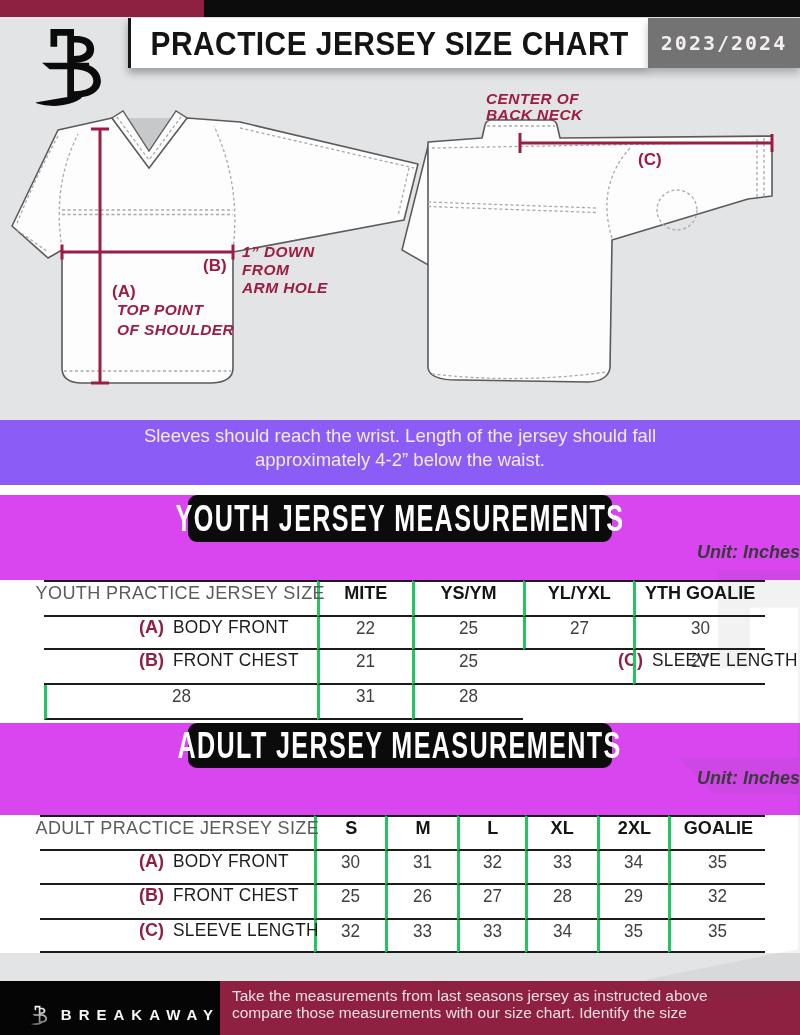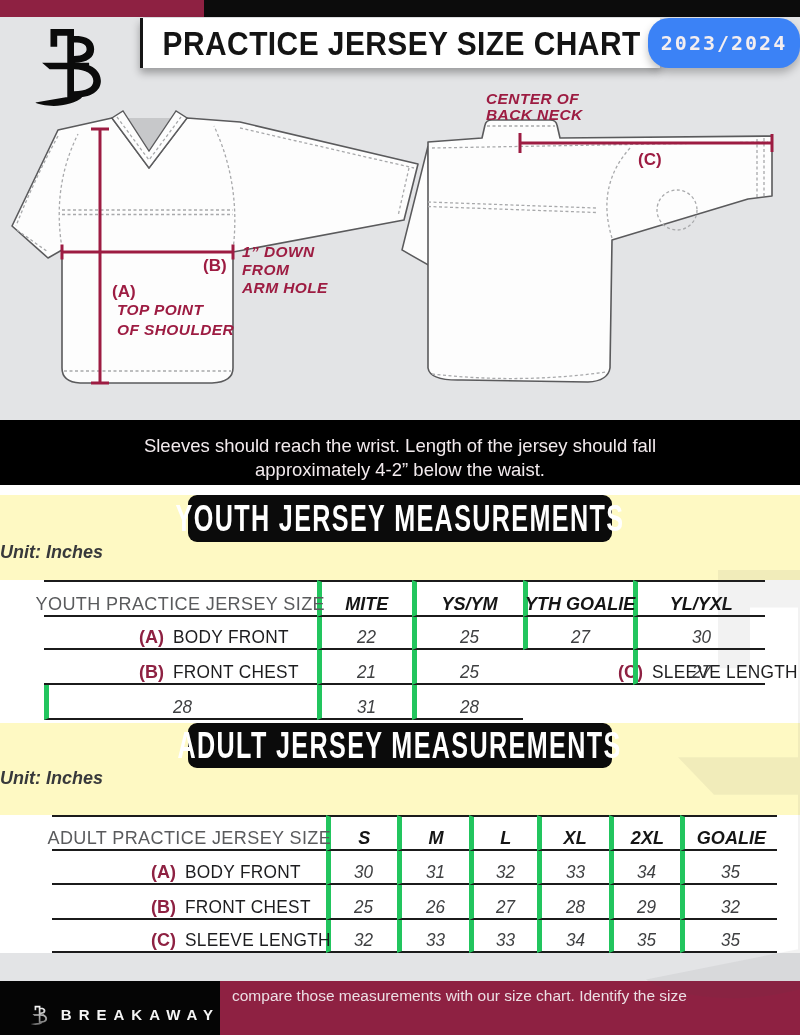--- a/index.html
+++ b/index.html
@@ -6,69 +6,69 @@
   body { width:800px; font-family:"Liberation Sans", sans-serif; background:#fff; }
   .page { position:relative; width:800px; height:1035px; overflow:hidden; background:#fff; }
 
   
   .top-strip { display:flex; height:17px; }
   .top-strip .maroon-strip { width:204px; height:100%; background:#8e2142; }
   .top-strip .black-strip { flex:1; height:100%; background:#0c0c0c; }
 
   
   .header-band { height:51px; background:#e3e4e6; }
-  .title-box { position:absolute; left:140px; top:18px; width:520px; height:50px;
+  .title-box { position:absolute; left:128px; top:18px; width:520px; height:50px;
     background:#ffffff; border-left:3px solid #161616; box-shadow:0 5px 8px rgba(0,0,0,.32);
     display:flex; align-items:center; justify-content:center; z-index:3; }
   .title-box .t { font-size:34px; font-weight:bold; color:#141414; white-space:nowrap;
     display:inline-block; transform:scaleX(.88); letter-spacing:.5px; }
-  .year-box { position:absolute; left:648px; top:18px; width:152px; height:50px; background:#3b82f6;
-    box-shadow:0 5px 8px rgba(0,0,0,.25); display:flex; align-items:center; justify-content:center; z-index:3;border-radius:21px; }
+  .year-box { position:absolute; left:648px; top:18px; width:152px; height:50px; background:#737373;
+    box-shadow:0 5px 8px rgba(0,0,0,.25); display:flex; align-items:center; justify-content:center; z-index:3; }
   .year-box .y { font-family:"DejaVu Sans Mono", monospace; font-weight:bold; font-size:20px;
     letter-spacing:2px; color:#f3eef0; white-space:nowrap; }
 
   .brand-logo { position:absolute; left:28px; top:24px; width:92px; height:84px; z-index:3; }
 
   
   .diagram-band { height:352px; background:#e3e4e6; position:relative; }
   .diagram-band svg { display:block; }
   .ann-key { font-weight:bold; font-size:17px; fill:#9d1c42; }
   .ann-cap { font-style:italic; font-weight:600; font-size:15.5px; fill:#9d1c42; letter-spacing:.4px; }
 
   
-  .notice { height:65px; background:#000000; text-align:center; padding-top:14px; }
+  .notice { height:65px; background:#8b5cf6; text-align:center; padding-top:4px; }
   .notice div { color:#f2eaed; font-size:18.5px; line-height:24px; }
 
   
-  .sec-head { background:#fef9c3; text-align:left; }
+  .sec-head { background:#d946ef; text-align:right; }
   .sec-head.youth { height:85px; }
   .sec-head.adult { height:92px; }
   .pill { width:424px; margin:0 auto; background:#0b0b0b; border-radius:9px;
     display:flex; align-items:center; justify-content:center; }
   .pill.youth { height:47px; margin-top:10px; }
   .pill.adult { height:45px; margin-top:3px; }
   .pill .p { color:#ffffff; font-weight:bold; font-size:37px; white-space:nowrap;
     display:inline-block; transform:scaleX(.68); letter-spacing:2px; }
   .unit { font-style:italic; font-weight:bold; font-size:18px; color:#38393b; }
 
   
   .table-wrap { background:#fff; }
   .table-wrap.youth { height:140px; }
   .table-wrap.adult { height:138px; }
   .size-table { display:grid; }
   .size-table.youth { margin-left:44px; width:721px;
     grid-template-columns:273px 95px 111px 110px 132px;
     grid-template-rows:37px 33px 35px 35px; }
-  .size-table.adult { margin-left:52px; width:725px;
+  .size-table.adult { margin-left:40px; width:725px;
     grid-template-columns:274px 71px 72px 68px 72px 71px 97px;
     grid-template-rows:36px 34px 35px 33px; }
-  .cell { display:flex; align-items:flex-end; justify-content:center;
+  .cell { display:flex; align-items:flex-start; justify-content:center;
     border-bottom:2px solid #1b1b1b; }
   .cell.head { border-top:2px solid #1b1b1b; }
-  .cell.vline { border-left:5px solid #22c55e;font-style:italic; }
+  .cell.vline { border-left:3px solid #22c55e; }
   .cell.rowlab { justify-content:flex-start; padding-left:95px; }
   .size-table.adult .cell.rowlab { padding-left:99px; }
   .hlab { color:#5a5b5d; font-size:19px; letter-spacing:.4px; white-space:nowrap;
     display:inline-block; transform:scaleX(.95); }
   .chead { color:#151515; font-size:19px; font-weight:bold; white-space:nowrap;
     display:inline-block; transform:scaleX(.95); }
   .rkey { color:#8e2142; font-weight:bold; font-size:18px; margin-right:9px; }
   .rlab { color:#1d1d1f; font-size:18px; letter-spacing:.3px; white-space:nowrap;
     display:inline-block; transform:scaleX(.96); transform-origin:left center; }
   .num { color:#3f4042; font-size:19px; display:inline-block; transform:scaleX(.9); }
@@ -196,24 +196,24 @@
       <div class="cell head">
           <span class="hlab">YOUTH PRACTICE JERSEY SIZE</span>
         </div>
       <div class="cell head vline">
           <span class="chead">MITE</span>
         </div>
       <div class="cell head vline">
           <span class="chead">YS/YM</span>
         </div>
       <div class="cell head vline">
+          <span class="chead">YL/YXL</span>
+        </div>
+      <div class="cell head vline">
           <span class="chead">YTH GOALIE</span>
-        </div>
-      <div class="cell head vline">
-          <span class="chead">YL/YXL</span>
         </div>
 
       <div class="cell rowlab">
           <span class="rkey">(A)</span>
           <span class="rlab">BODY FRONT</span>
         </div>
       <div class="cell vline">
           <span class="num">22</span>
         </div>
       <div class="cell vline">
@@ -372,20 +372,21 @@
         <path fill="url(#silver)" d="M22,6 L50,6 L50,14 L30,14 L30,27 L22,27 Z
           M42,6 L50,6 L50,92 L42,92 Z
           M50,14 C66,14 74,20 74,30 C74,40 66,46 50,46 L50,38 C61,38 65,34 65,30 C65,24 60,22 50,22 Z
           M12,46 L68,46 L68,54 L21,54 Z
           M50,46 C72,46 82,56 82,68 C82,80 70,88 50,88 L50,80 C64,80 73,76 73,68 C73,60 64,54 50,54 Z
           M42,87 L60,87 C54,94 38,97.5 26,97.5 C16,97.5 7,95.5 4,93.5 Z"></path>
       </svg>
       <span class="f-brand">BREAKAWAY</span>
     </div>
     <div class="f-maroon">
+      <div>Take the measurements from last seasons jersey as instructed above</div>
       <div>compare those measurements  with our size chart. Identify the size</div>
 
     </div>
   </div>
 
   <svg class="watermark" viewBox="0 0 100 100" preserveAspectRatio="none">
     <path fill="#4a4b50" d="M22,6 L50,6 L50,14 L30,14 L30,27 L22,27 Z
       M42,6 L50,6 L50,92 L42,92 Z
       M50,14 C66,14 74,20 74,30 C74,40 66,46 50,46 L50,38 C61,38 65,34 65,30 C65,24 60,22 50,22 Z
       M12,46 L68,46 L68,54 L21,54 Z

